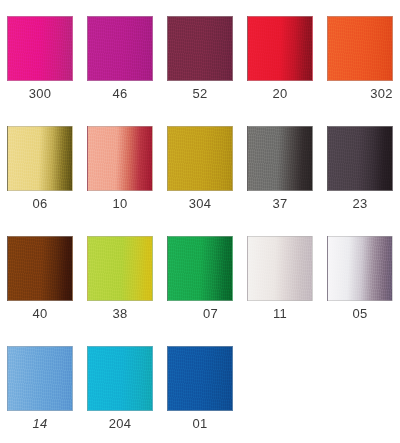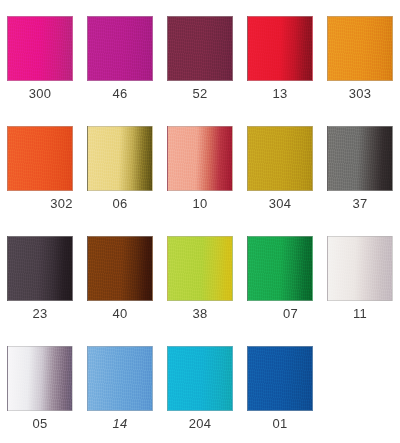--- a/index.html
+++ b/index.html
@@ -89,25 +89,21 @@
     <div class="swatch-cell">
       <div class="swatch-chip" style="background: linear-gradient(92deg, rgb(189, 34, 147) 0%, rgb(184, 30, 143) 55%, rgb(174, 29, 137) 85%, rgb(168, 28, 133) 100%);"></div>
       <div class="swatch-label" style="color: rgb(59, 59, 59);">46</div>
     </div>
     <div class="swatch-cell">
       <div class="swatch-chip" style="background: linear-gradient(92deg, rgb(125, 44, 72) 0%, rgb(123, 42, 70) 55%, rgb(114, 39, 66) 88%, rgb(108, 35, 64) 100%);"></div>
       <div class="swatch-label" style="color: rgb(59, 59, 59);">52</div>
     </div>
     <div class="swatch-cell">
       <div class="swatch-chip" style="background: linear-gradient(92deg, rgb(238, 29, 53) 0%, rgb(232, 24, 47) 50%, rgb(196, 21, 40) 72%, rgb(156, 19, 34) 88%, rgb(138, 17, 31) 100%);"></div>
-      <div class="swatch-label" style="color: rgb(59, 59, 59);">13</div>
-    </div>
-    <div class="swatch-cell">
-      <div class="swatch-chip" style="background: linear-gradient(92deg, rgb(235, 151, 34) 0%, rgb(232, 144, 28) 55%, rgb(224, 135, 24) 85%, rgb(217, 128, 20) 100%);"></div>
-      <div class="swatch-label" style="color: rgb(59, 59, 59);">303</div>
+      <div class="swatch-label" style="color: rgb(59, 59, 59);">20</div>
     </div>
     <div class="swatch-cell">
       <div class="swatch-chip" style="background: linear-gradient(92deg, rgb(240, 96, 43) 0%, rgb(237, 87, 36) 55%, rgb(230, 79, 30) 85%, rgb(225, 73, 27) 100%);"></div>
       <div class="swatch-label" style="color: rgb(59, 59, 59); margin-left: 43px;">302</div>
     </div>
     <div class="swatch-cell">
       <div class="swatch-chip" style="background: linear-gradient(92deg, rgb(238, 219, 144) 0%, rgb(233, 213, 131) 48%, rgb(194, 173, 82) 68%, rgb(138, 120, 40) 84%, rgb(92, 80, 20) 100%);"></div>
       <div class="swatch-label" style="color: rgb(59, 59, 59); text-align: center;">06</div>
     </div>
     <div class="swatch-cell">

